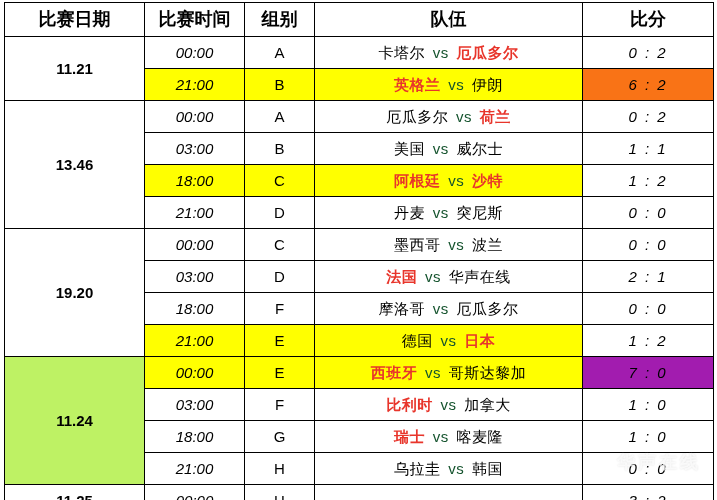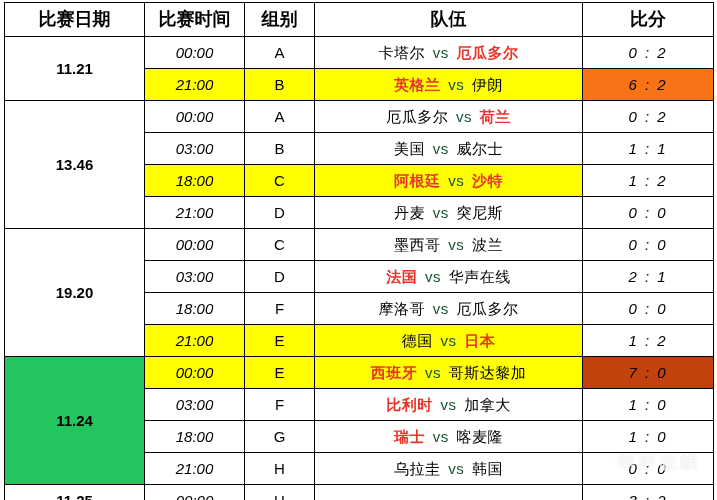--- a/index.html
+++ b/index.html
@@ -168,25 +168,25 @@
         <td class="teams-cell"><span class="t-black">摩洛哥</span><span class="vs"> vs </span><span class="t-black">厄瓜多尔</span></td>
         <td class="score-cell">0 : 0</td>
       </tr>
       <tr class="hl">
         <td class="time-cell">21:00</td>
         <td class="group-cell">E</td>
         <td class="teams-cell"><span class="t-black">德国</span><span class="vs"> vs </span><span class="t-red">日本</span></td>
         <td class="score-cell" style="background: rgb(255, 255, 255);">1 : 2</td>
       </tr>
       <tr class="hl">
-        <td class="date-cell" rowspan="4" style="background: #22c55e;">11.24</td>
+        <td class="date-cell" rowspan="4" style="background: #bef264;">11.24</td>
         <td class="time-cell">00:00</td>
         <td class="group-cell">E</td>
         <td class="teams-cell"><span class="t-red">西班牙</span><span class="vs"> vs </span><span class="t-black">哥斯达黎加</span></td>
-        <td class="score-cell" style="background: #c2410c;">7 : 0</td>
+        <td class="score-cell" style="background: #a21caf;">7 : 0</td>
       </tr>
       <tr>
         <td class="time-cell">03:00</td>
         <td class="group-cell">F</td>
         <td class="teams-cell"><span class="t-red">比利时</span><span class="vs"> vs </span><span class="t-black">加拿大</span></td>
         <td class="score-cell">1 : 0</td>
       </tr>
       <tr>
         <td class="time-cell">18:00</td>
         <td class="group-cell">G</td>

